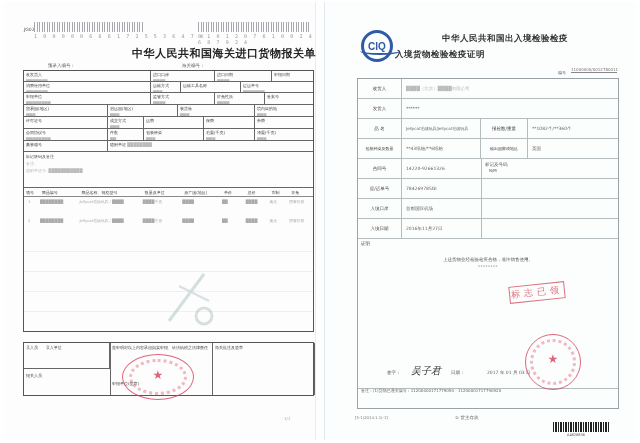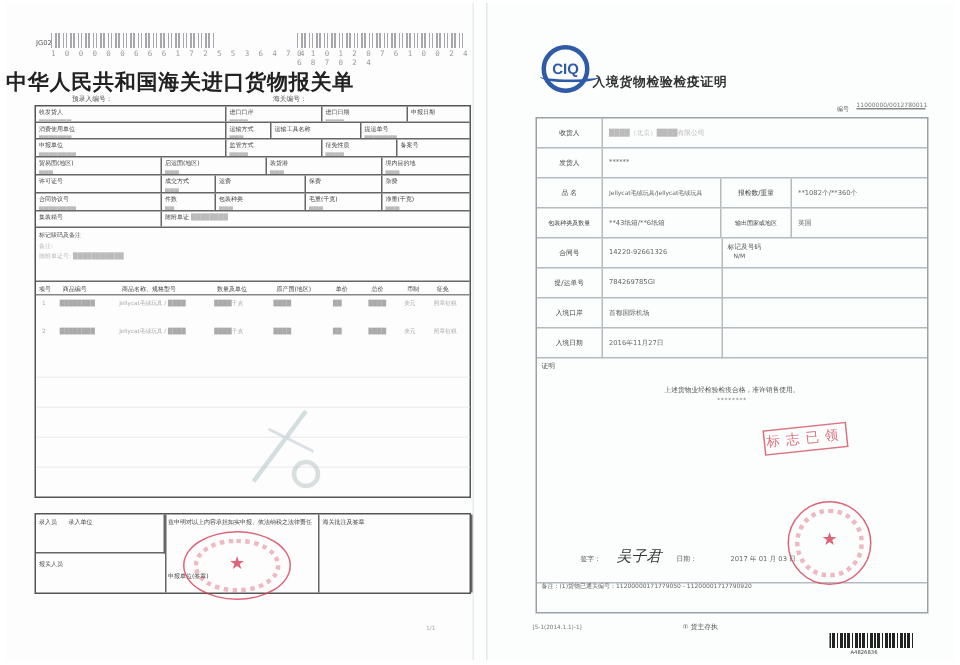--- a/index.html
+++ b/index.html
@@ -7,21 +7,21 @@
   body { font-family: "DejaVu Sans", sans-serif; color: #333; position: relative; }
 
   .page { position: absolute; background: #fdfdfd; }
   .page-left { left: 4px; top: 2px; width: 312px; height: 438px; border-right: 1px solid #e4eef0; }
   .page-right { left: 324px; top: 2px; width: 312px; height: 438px; border-left: 1px solid #dfeaee; background: #fcfdfd; }
 
   
   .barcode { position: absolute; height: 10px; background: repeating-linear-gradient(90deg, #8a8a92 0 1px, transparent 1px 3px, #8a8a92 3px 4px, transparent 4px 5px); opacity: .75; }
   .bc-digits { position: absolute; font-size: 5px; letter-spacing: 1.6px; color: #999; font-family: "DejaVu Sans Mono", monospace; }
   .small-tag { position: absolute; font-size: 4.5px; color: #555; }
-  .left-title { position: absolute; left: 0; width: 312px; top: 44px; text-align: left; font-size: 14px; font-weight: bold; color: #222; letter-spacing: .5px; font-family: "DejaVu Serif", serif; }
+  .left-title { position: absolute; left: 0; width: 312px; top: 44px; text-align: right; font-size: 11px; font-weight: bold; color: #222; letter-spacing: .5px; font-family: "DejaVu Serif", serif; }
   .pre-label { position: absolute; font-size: 4.5px; color: #555; }
 
   .ltable { position: absolute; left: 19px; top: 68px; width: 291px; height: 262px; border: 1px solid #555; }
   .lrow { position: absolute; left: 0; width: 100%; border-bottom: 1px solid #666; }
   .lcell { position: absolute; top: 0; height: 100%; border-right: 1px solid #666; padding: 1px 2px; font-size: 4px; color: #444; overflow: hidden; }
   .lcell .v { display: block; font-size: 4px; color: #bbb; margin-top: 2px; }
   .lcell:last-child { border-right: none; }
 
   .marks-area { position: absolute; left: 0; top: 88px; width: 100%; height: 30px; border-bottom: 1px solid #666; padding: 2px; font-size: 4px; color: #555; }
   .marks-area .v { color: #bbb; display: block; margin-top: 2px; }
@@ -211,20 +211,21 @@
     <span class="star">★</span>
   </div>
 
   <span style="position:absolute;left:280px;top:414px;font-size:4px;color:#aaa;">1/1</span>
 </div>
 
 <div class="page page-right">
   <div class="ciq-logo">
       <span>CIQ</span>
     </div>
+  <div class="r-title1">中华人民共和国出入境检验检疫</div>
   <div class="r-title2">入境货物检验检疫证明</div>
   <span class="r-serial-label">编号</span>
   <span class="r-serial">11000000/0012780011</span>
 
   <div class="rtable">
     <div class="rrow" style="top:0;height:20px;">
       <div class="rcell lab" style="left:0;width:44px;">收货人</div>
       <div class="rcell val" style="left:44px;width:218px;color:#bbb;">████（北京）████有限公司</div>
     </div>
     <div class="rrow" style="top:20px;height:20px;">

